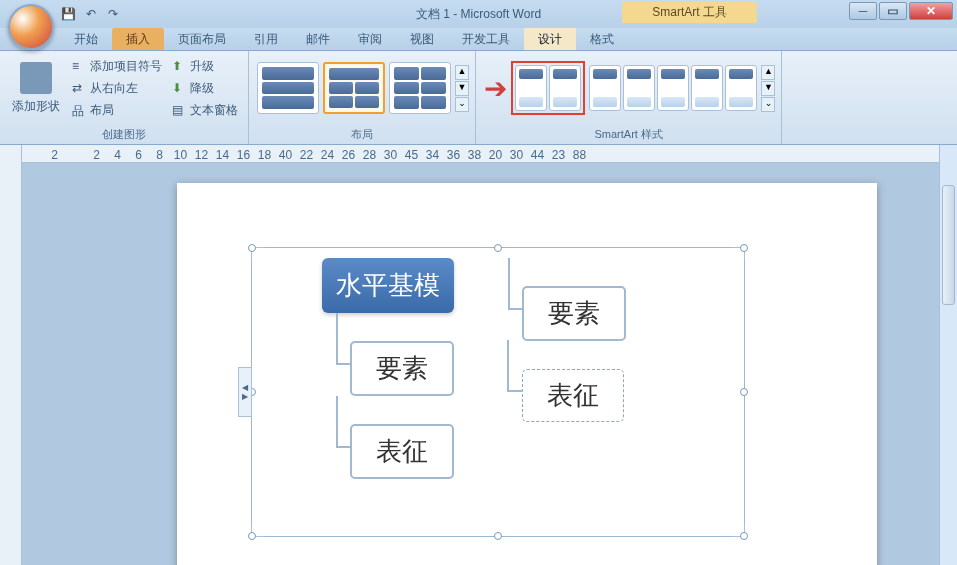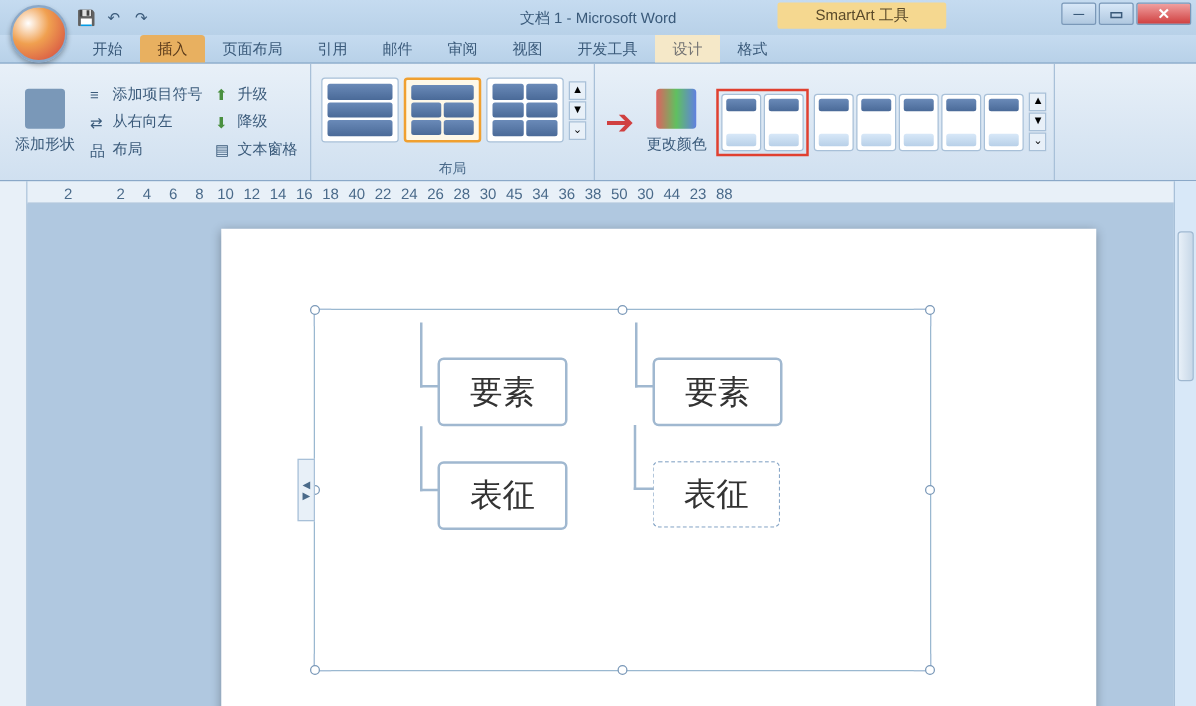--- a/index.html
+++ b/index.html
@@ -9,21 +9,21 @@
 .qat{margin-left:60px;display:flex;gap:4px;align-items:center}
 .qat-btn{width:18px;height:18px;display:flex;align-items:center;justify-content:center;color:#3a5a7a}
 .title{position:absolute;left:50%;transform:translateX(-50%);color:#3a5a7a;white-space:nowrap}
 .ctx-title{position:absolute;right:200px;background:#f5d890;padding:2px 30px;color:#5a4a2a;top:2px;border-radius:2px}
 .win-btns{position:absolute;right:4px;top:2px;display:flex;gap:2px}
 .win-btn{width:28px;height:18px;background:linear-gradient(#d8e8f8,#b0c8e0);border:1px solid #7a98b8;border-radius:2px;display:flex;align-items:center;justify-content:center;color:#3a5a7a;font-weight:bold}
 .win-close{background:linear-gradient(#f0a0a0,#d04040);color:#fff;width:44px}
 .tabs{height:23px;background:linear-gradient(#c5dbf0,#b8d1e8);display:flex;padding-left:60px;border-bottom:1px solid #8aa8c8}
 .tab{padding:3px 14px;color:#3a5a7a;cursor:pointer}
 .tab.active{background:#e8b060;color:#5a3a1a;border-radius:3px 3px 0 0}
-.tab.ctx-active{background:#f5e8c8;color:#737373}
+.tab.ctx-active{background:#f5e8c8;color:#0f172a}
 .ribbon{height:94px;background:linear-gradient(#e8f0f8,#d0e0f0);display:flex;border-bottom:1px solid #8aa8c8}
 .group{border-right:1px solid #a8c0d8;display:flex;flex-direction:column;padding:0 4px}
 .group-body{flex:1;display:flex;align-items:center;gap:2px;padding:4px 2px}
 .group-label{text-align:center;color:#4a6a8a;font-size:11px;padding:2px}
 .big-btn{display:flex;flex-direction:column;align-items:center;gap:4px;padding:4px 6px;color:#3a5a7a}
 .big-icon{width:32px;height:32px;background:#7a98b8;border-radius:3px}
 .small-btns{display:flex;flex-direction:column;gap:1px}
 .small-btn{display:flex;align-items:center;gap:4px;padding:2px 4px;color:#3a5a7a;white-space:nowrap}
 .small-btn .ic{width:14px;height:14px;display:inline-block}
 .layout-gallery{display:flex;gap:4px;padding:2px}
@@ -128,20 +128,21 @@
         <div class="small-btn">
             <span class="ic" style="color:#4a9040">⬇</span>
             <span>降级</span>
           </div>
         <div class="small-btn">
             <span class="ic">▤</span>
             <span>文本窗格</span>
           </div>
       </div>
     </div>
+    <div class="group-label">创建图形</div>
   </div>
 
   <div class="group">
     <div class="group-body">
       <div class="layout-gallery">
         <div class="layout-item">
             <div class="lb"></div>
             <div class="lb"></div>
             <div class="lb"></div>
           </div>
@@ -176,24 +177,20 @@
         <div style="width:14px;height:15px;border:1px solid #a8c0d8;background:#e8f0f8;text-align:center;font-size:9px">▼</div>
         <div style="width:14px;height:15px;border:1px solid #a8c0d8;background:#e8f0f8;text-align:center;font-size:9px">⌄</div>
       </div>
     </div>
     <div class="group-label">布局</div>
   </div>
 
   <div class="group">
     <div class="group-body">
       <span class="arrow-red">➔</span>
-      <div class="big-btn">
-        <div class="big-icon" style="background:linear-gradient(90deg,#e06060,#60c060,#6080e0)"></div>
-        <span>更改颜色</span>
-      </div>
       <div class="style-hl">
         <div class="style-item">
             <div class="sb"></div>
             <div class="sb lt bot"></div>
           </div>
         <div class="style-item">
             <div class="sb"></div>
             <div class="sb lt bot"></div>
           </div>
       </div>
@@ -218,20 +215,21 @@
             <div class="sb"></div>
             <div class="sb lt bot"></div>
           </div>
       </div>
       <div style="display:flex;flex-direction:column;gap:1px">
         <div style="width:14px;height:15px;border:1px solid #a8c0d8;background:#e8f0f8;text-align:center;font-size:9px">▲</div>
         <div style="width:14px;height:15px;border:1px solid #a8c0d8;background:#e8f0f8;text-align:center;font-size:9px">▼</div>
         <div style="width:14px;height:15px;border:1px solid #a8c0d8;background:#e8f0f8;text-align:center;font-size:9px">⌄</div>
       </div>
     </div>
+    <div class="group-label">SmartArt 样式</div>
   </div>
 
 </div>
 
 <div class="doc-area">
   <div class="vruler"></div>
   <div class="main">
     <div class="hruler">
       <div class="hruler-marks" id="hmarks">
           <span>2</span>
@@ -248,21 +246,21 @@
           <span>40</span>
           <span>22</span>
           <span>24</span>
           <span>26</span>
           <span>28</span>
           <span>30</span>
           <span>45</span>
           <span>34</span>
           <span>36</span>
           <span>38</span>
-          <span>50</span>
+          <span>20</span>
           <span>30</span>
           <span>44</span>
           <span>23</span>
           <span>88</span>
         </div>
     </div>
     <div class="canvas">
       <div class="page">
         <div class="smartart-sel">
           <div class="sa-corner sa-c-tl"></div>
@@ -273,20 +271,21 @@
           <div class="sa-handle sa-h-tr"></div>
           <div class="sa-handle sa-h-bl"></div>
           <div class="sa-handle sa-h-br"></div>
           <div class="sa-handle sa-h-tm"></div>
           <div class="sa-handle sa-h-bm"></div>
           <div class="sa-handle sa-h-ml"></div>
           <div class="sa-handle sa-h-mr"></div>
           <div class="sa-tab">◀<br>▶</div>
           <div class="diagram">
             <div class="col">
+              <div class="node-main">水平基模</div>
               <div class="node-sub">要素</div>
               <div class="node-sub">表征</div>
             </div>
             <div class="col">
               <div class="node-sub">要素</div>
               <div class="node-sub selected">表征</div>
             </div>
           </div>
         </div>
       </div>

